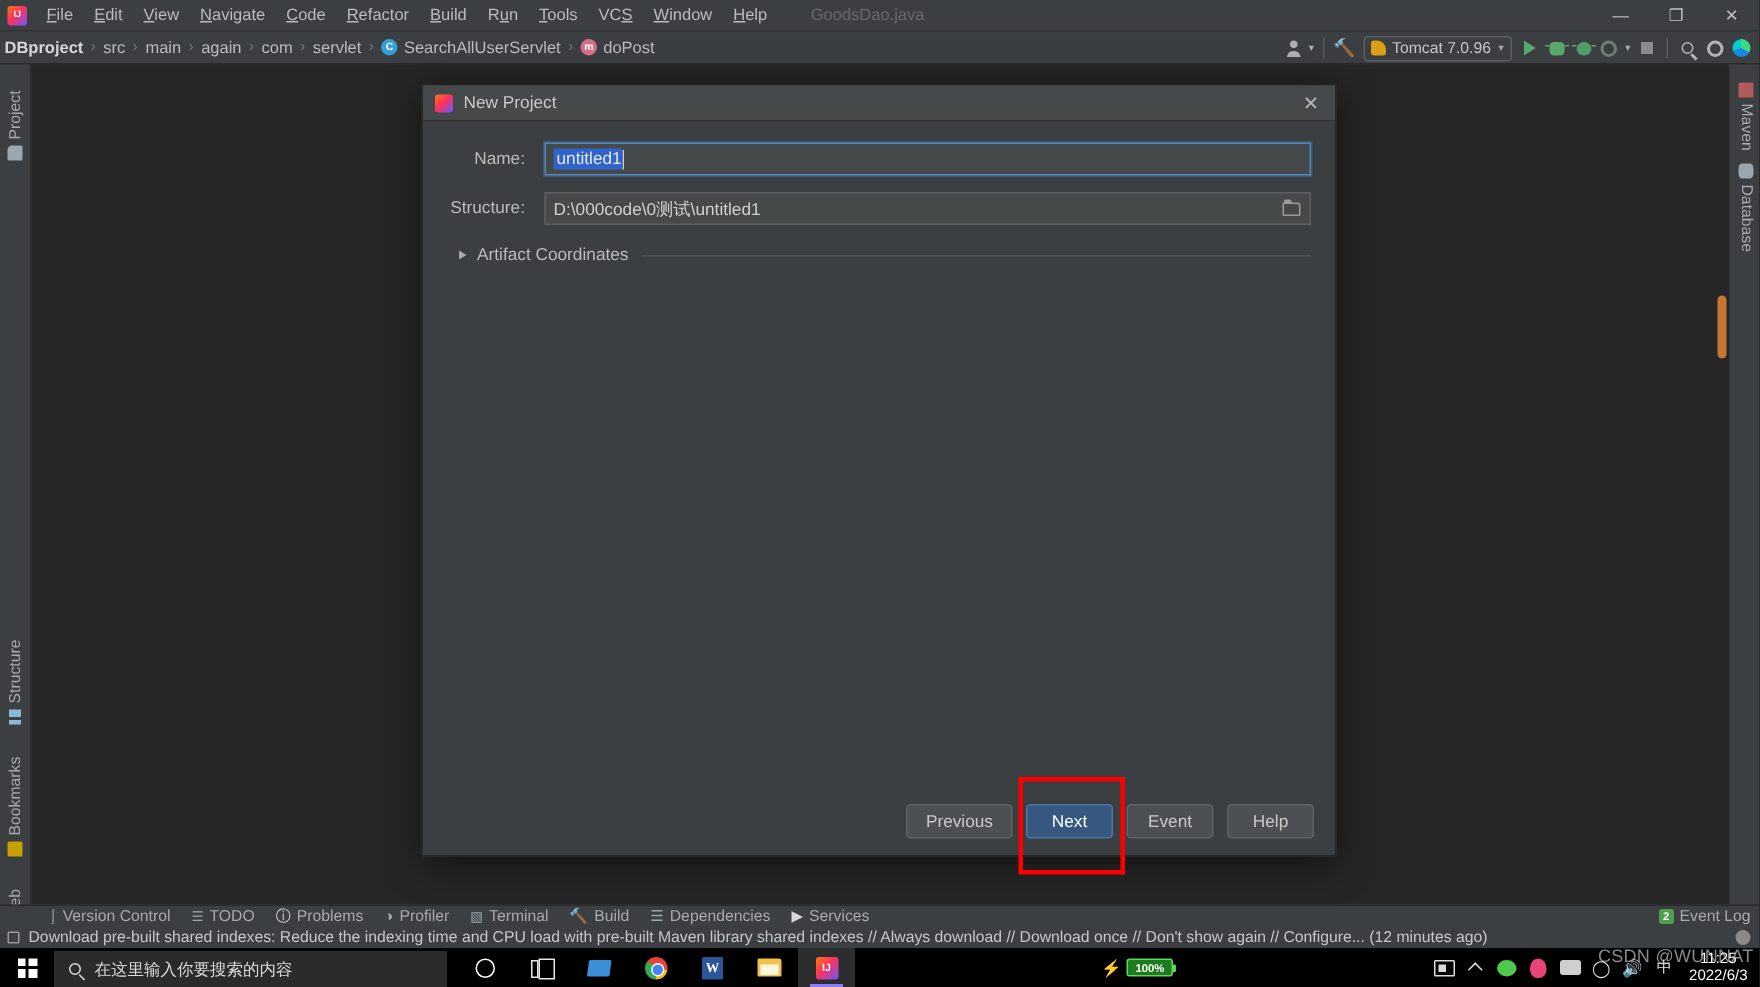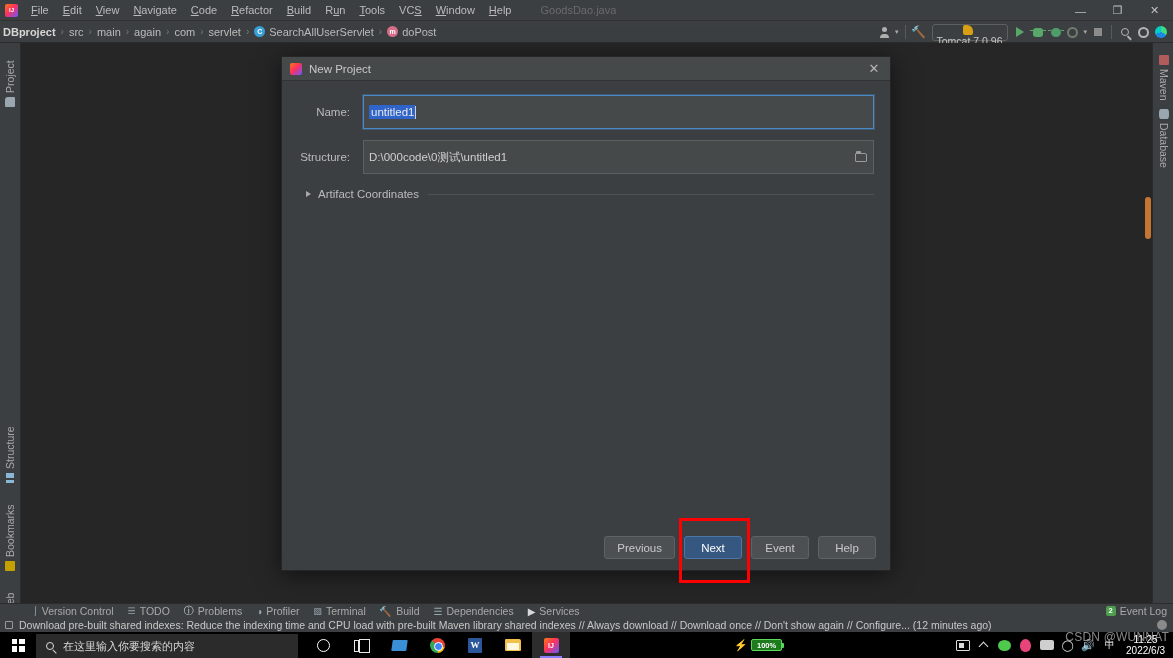--- a/index.html
+++ b/index.html
@@ -74,21 +74,21 @@
     display: flex; align-items: center; padding-right: 3px;
   }
   .tb-btn {
     height: 20px; min-width: 18px; display: flex; align-items: center;
     justify-content: center; color: #b4b4b4; font-size: 11px; padding: 0 2px;
   }
   .tb-sep { width: 1px; height: 14px; background: #5a5a5a; margin: 0 4px; }
   .run-config {
     display: flex; align-items: center; height: 17px;
     border: 1px solid #5e6060; border-radius: 3px;
-    padding: 0 5px 0 4px; margin: 0 3px; background: #3c3f41; flex-direction: column;
+    padding: 0 5px 0 4px; margin: 0 3px; background: #3c3f41;
   }
   .run-config .rc-label { font-size: 10.5px; color: #c6c6c6; white-space: nowrap; }
   .tomcat-ico {
     width: 10px; height: 10px; margin-right: 4px; flex: 0 0 auto;
     background: #d8a012; border-radius: 2px 6px 2px 2px;
   }
   .caret { font-size: 7px; color: #aaa; margin-left: 5px; }
   .tri-run {
     width: 0; height: 0; border-left: 8px solid #59a869;
     border-top: 5px solid transparent; border-bottom: 5px solid transparent;
@@ -197,21 +197,21 @@
     justify-content: center; color: #b6b6b6; font-size: 13px;
   }
 
   .dlg-body { flex: 1 1 auto; position: relative; padding: 14px 16px 0 16px; }
   .form-row { display: flex; align-items: center; margin-bottom: 11px; }
   .form-label {
     font-size: 11.5px; color: #bbbbbb; width: 52px; text-align: right;
     margin-right: 13px; flex: 0 0 auto;
   }
   .field {
-    flex: 1 1 auto; height: 34px; background: #45494a;
+    flex: 1 1 auto; height: 22px; background: #45494a;
     border: 1px solid #5e6060; display: flex; align-items: center;
     padding: 0 5px; font-size: 11.5px; color: #d0d0d0;
   }
   .field.focused {
     border: 1px solid #4a88c7; background: #45494a;
     box-shadow: 0 0 0 1px rgba(74,136,199,0.35);
   }
   .sel-text {
     background: #2f65ca; color: #e8e8e8; padding: 1px 1px 1px 2px;
     position: relative;

